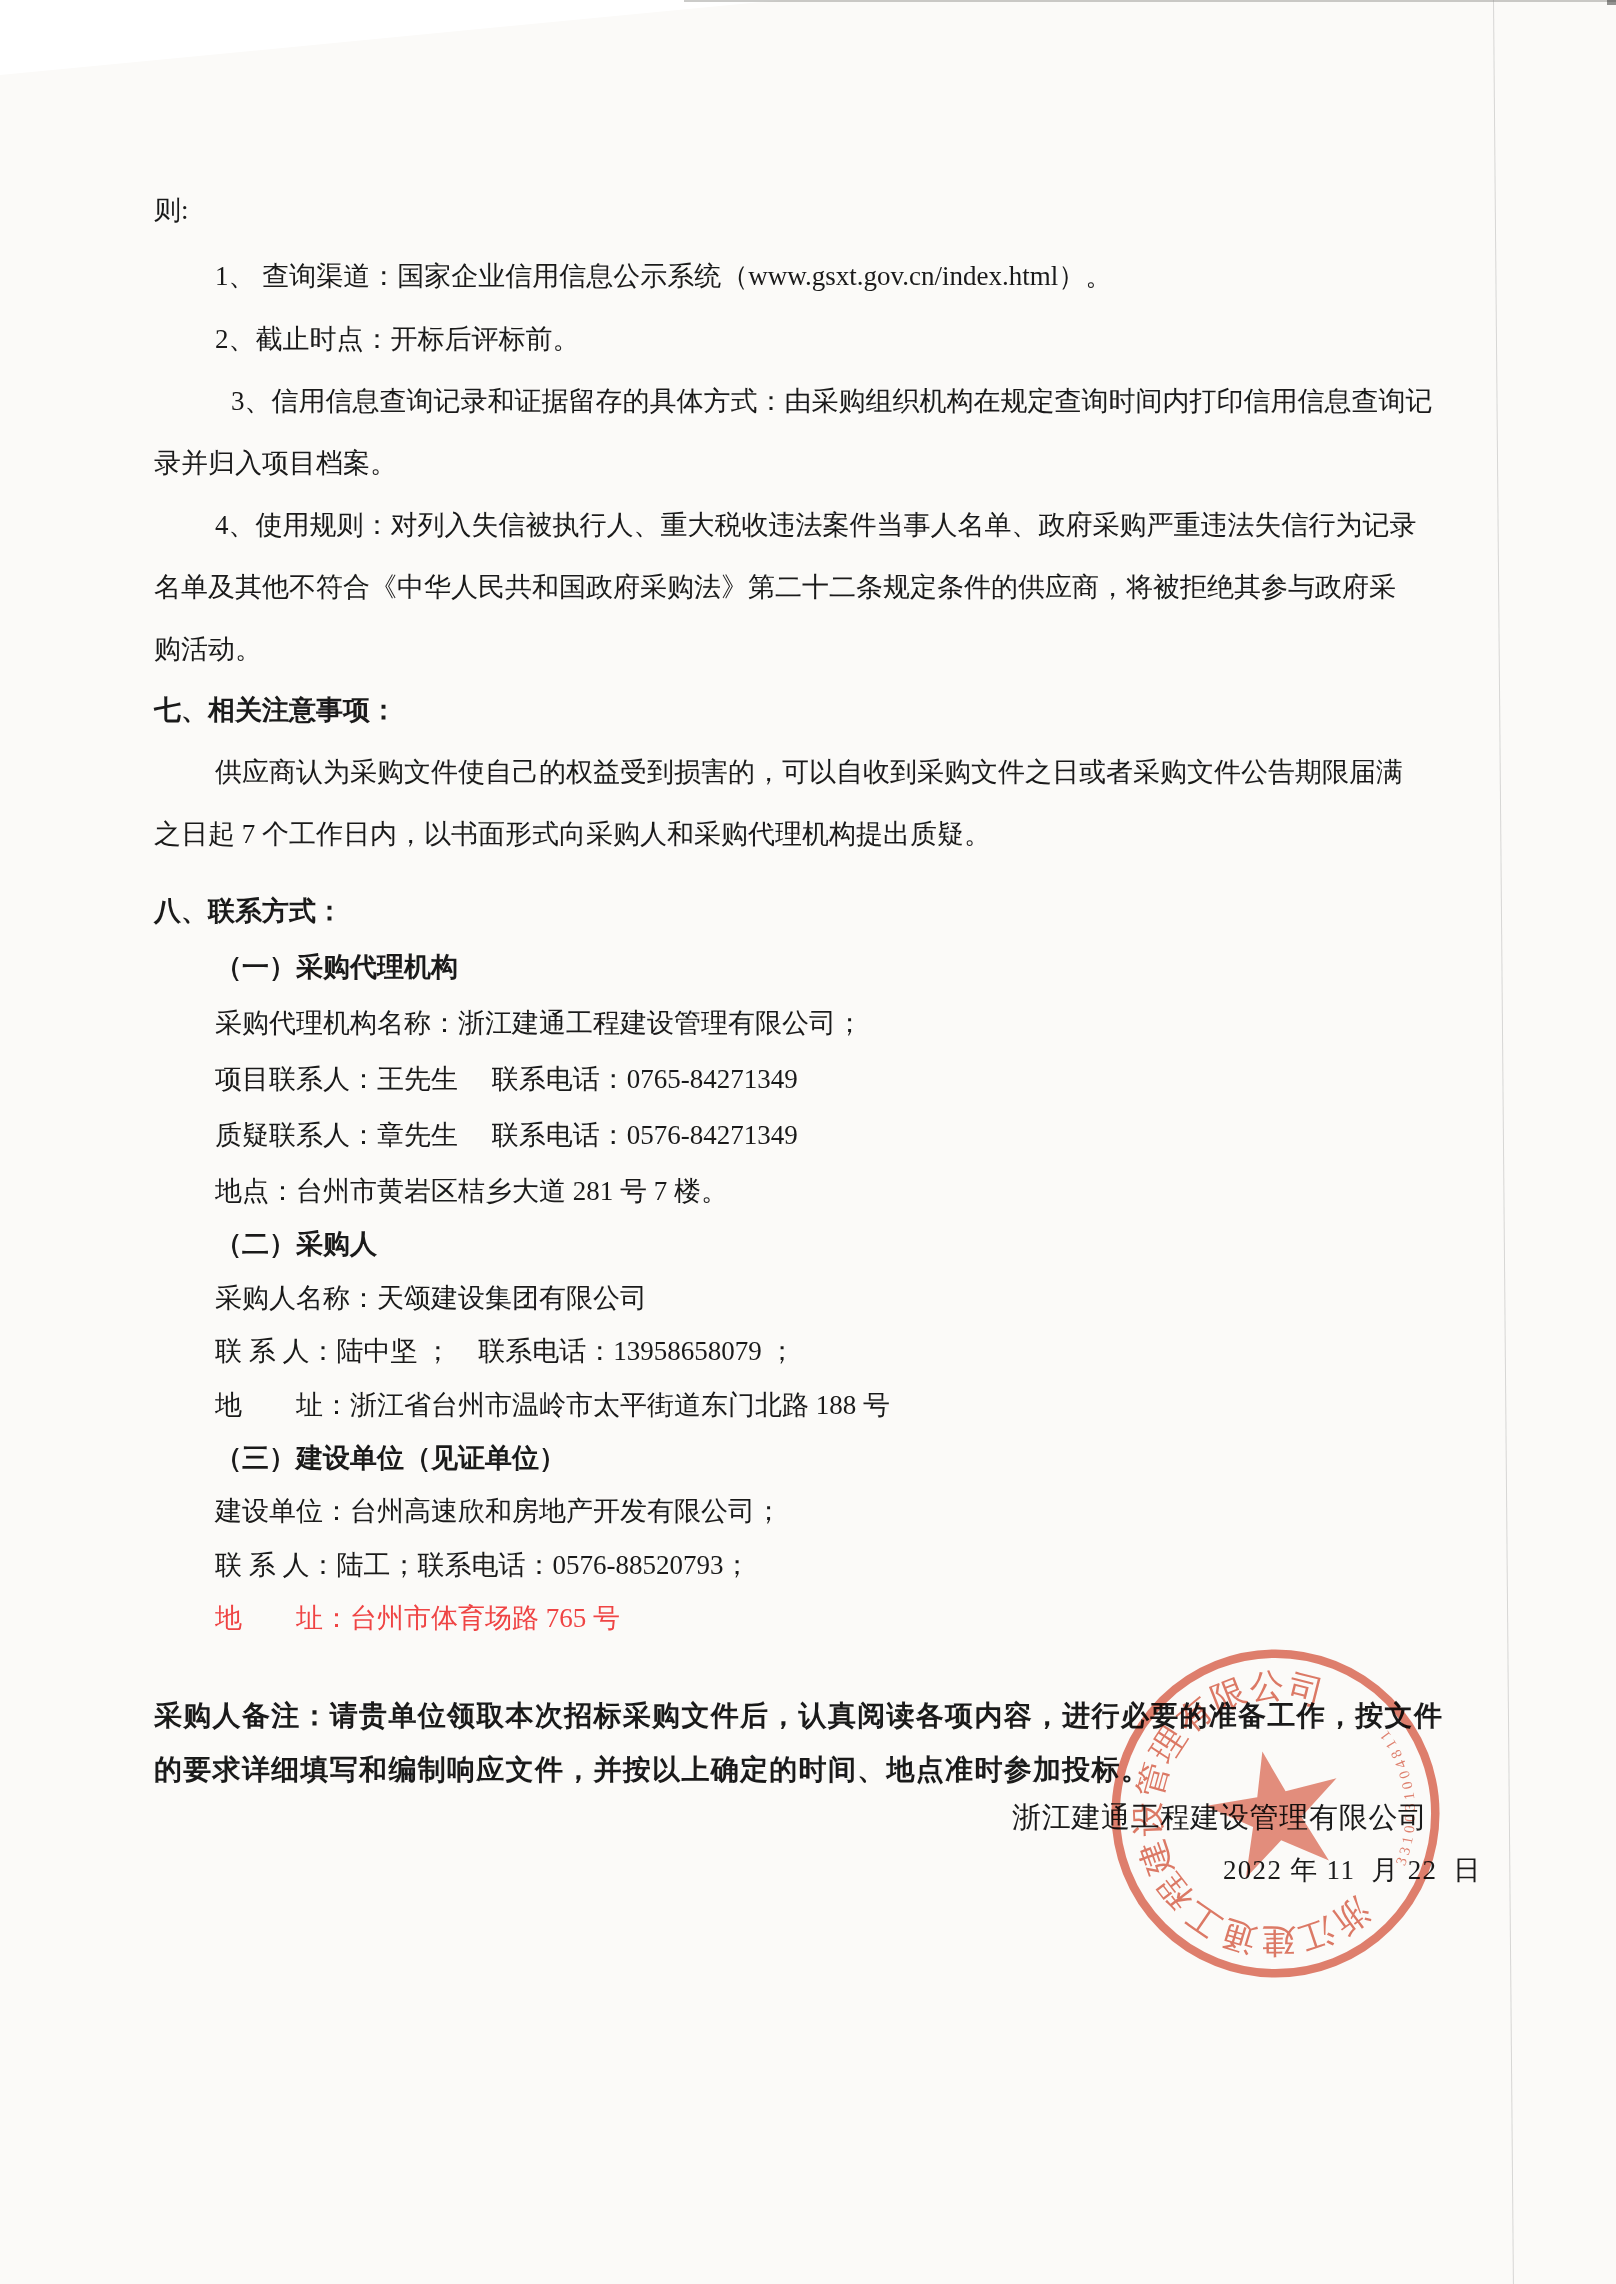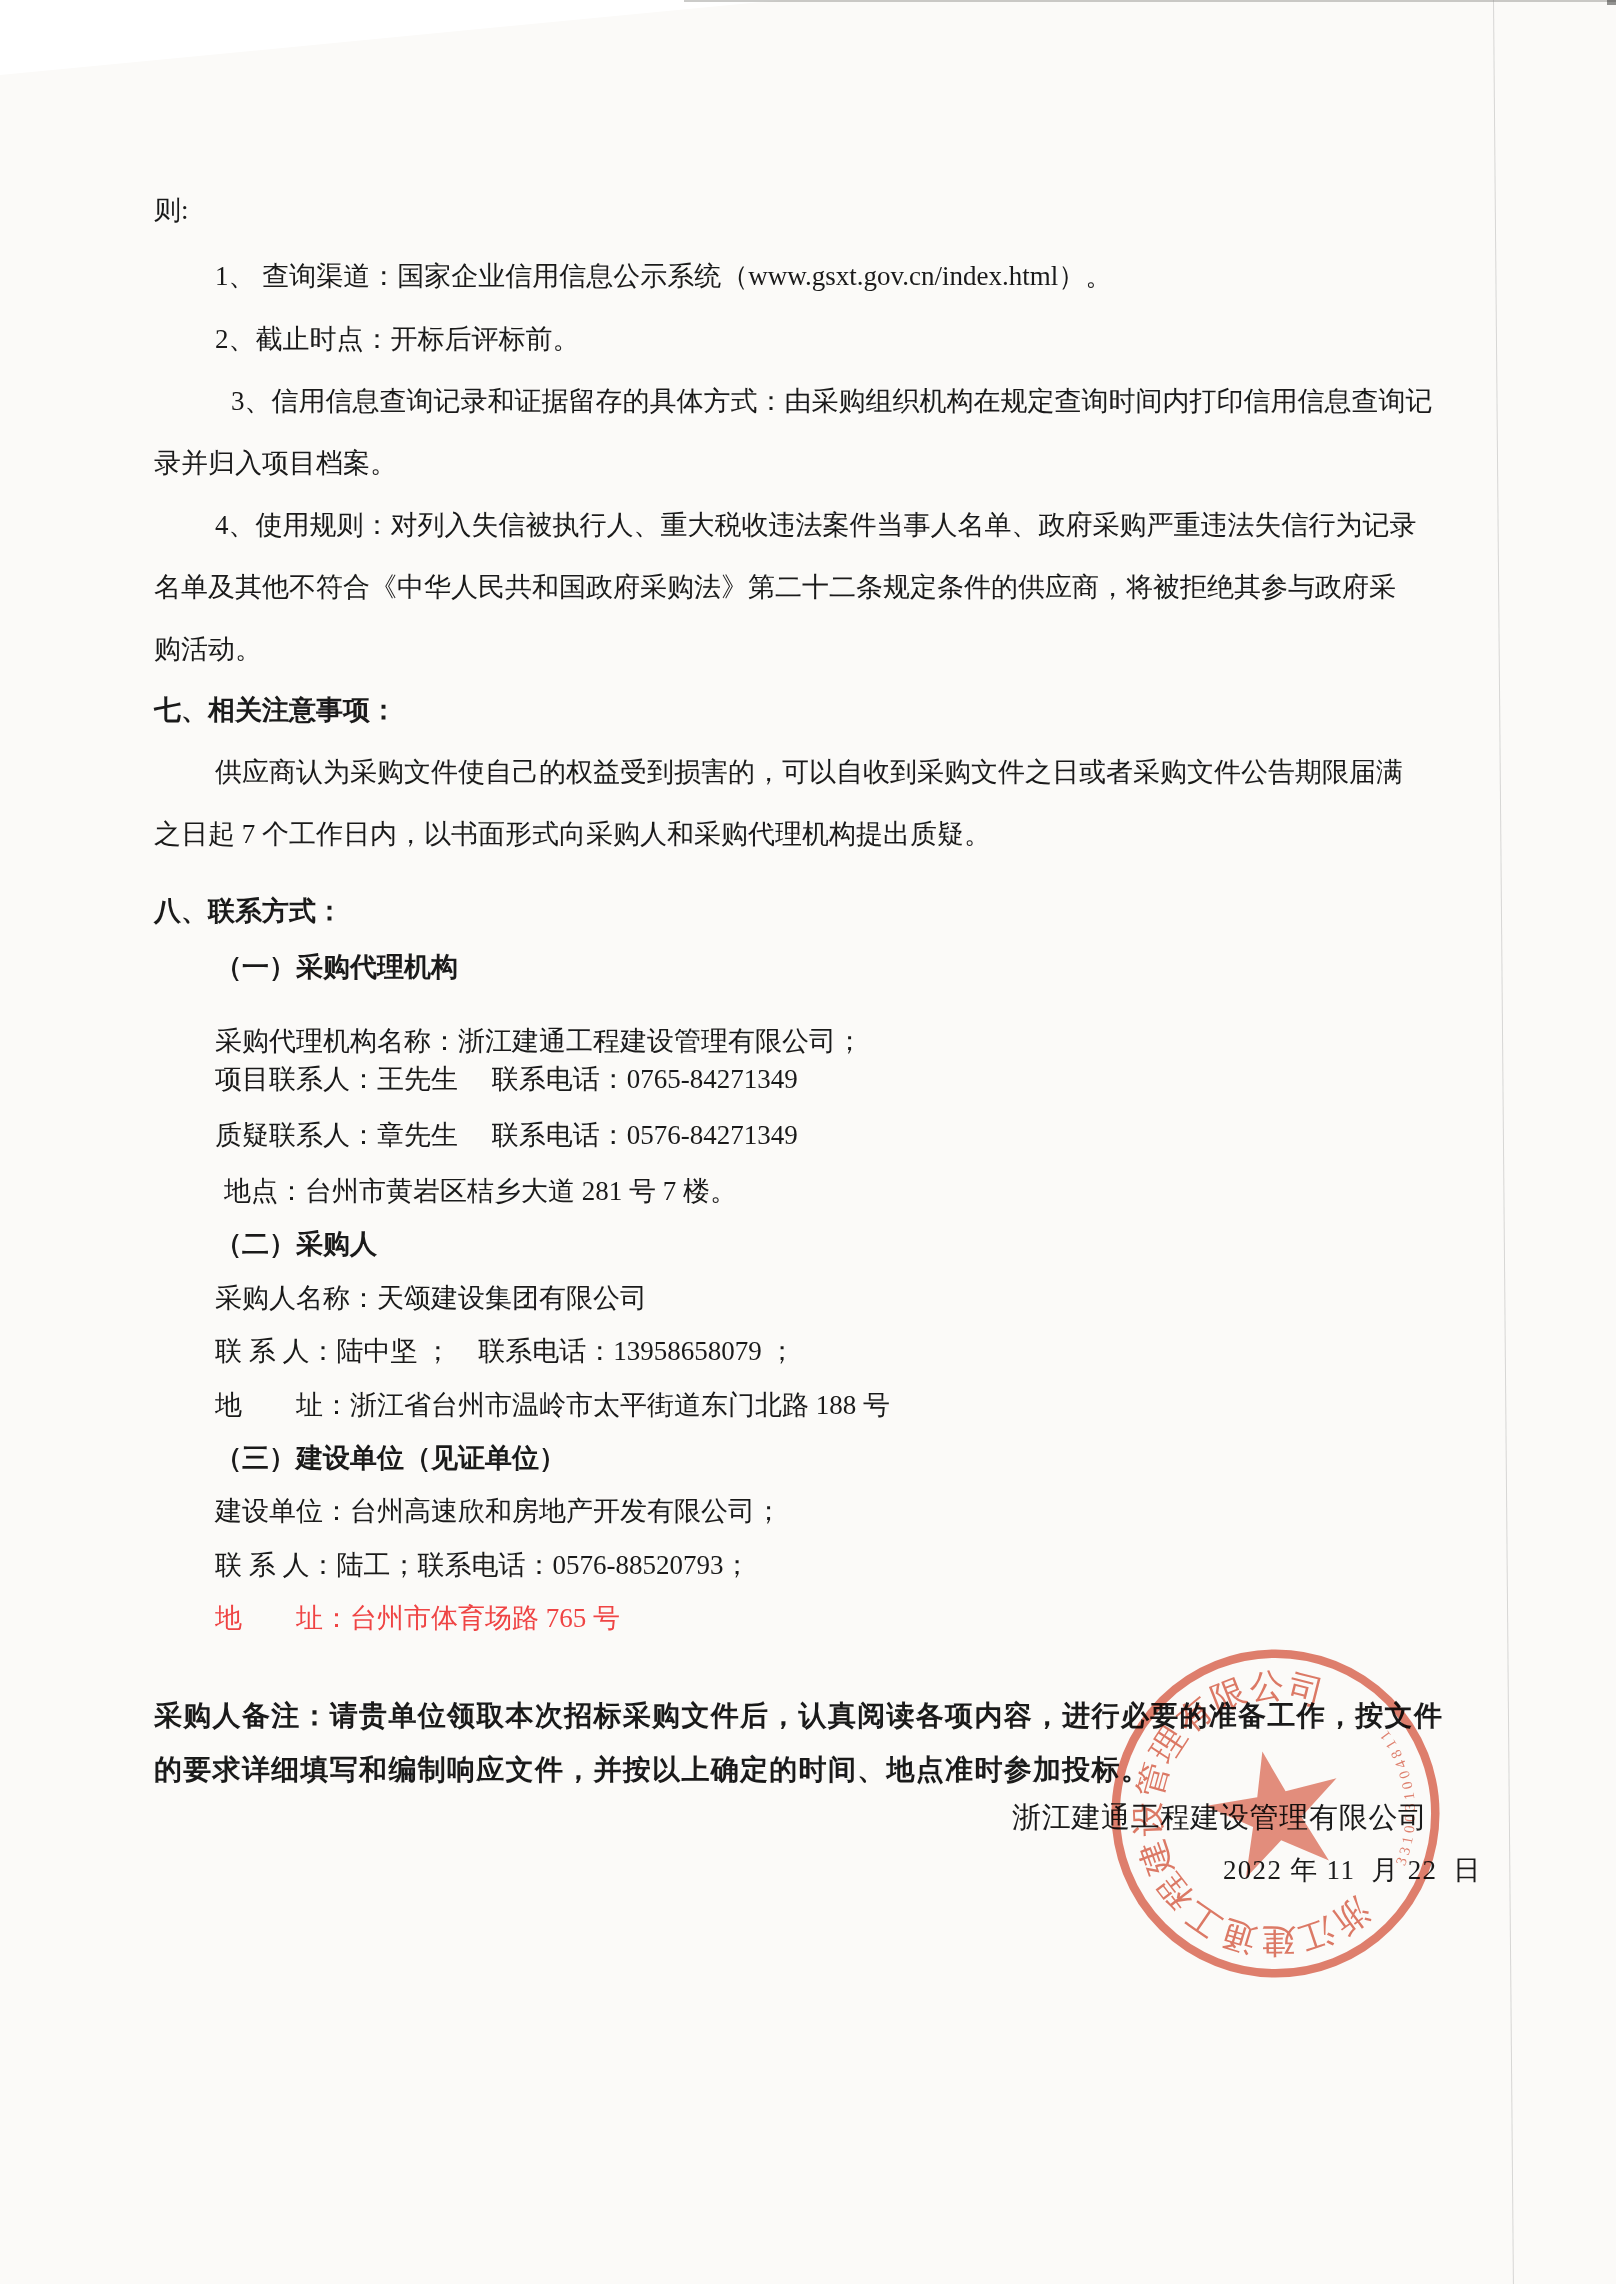--- a/index.html
+++ b/index.html
@@ -60,24 +60,24 @@
       <p class="line" style="left: 215px; top: 384px; color: rgb(26, 26, 26); margin-left: 16px;">3、信用信息查询记录和证据留存的具体方式：由采购组织机构在规定查询时间内打印信用信息查询记</p>
       <p class="line" style="left: 154px; top: 446px; color: rgb(26, 26, 26);">录并归入项目档案。</p>
       <p class="line" style="left: 215px; top: 508px; color: rgb(26, 26, 26);">4、使用规则：对列入失信被执行人、重大税收违法案件当事人名单、政府采购严重违法失信行为记录</p>
       <p class="line" style="left: 154px; top: 570px; color: rgb(26, 26, 26);">名单及其他不符合《中华人民共和国政府采购法》第二十二条规定条件的供应商，将被拒绝其参与政府采</p>
       <p class="line" style="left: 154px; top: 632px; color: rgb(26, 26, 26);">购活动。</p>
       <p class="line bold" style="left: 154px; top: 693px; color: rgb(26, 26, 26); text-align: right;">七、相关注意事项：</p>
       <p class="line" style="left: 215px; top: 755px; color: rgb(26, 26, 26);">供应商认为采购文件使自己的权益受到损害的，可以自收到采购文件之日或者采购文件公告期限届满</p>
       <p class="line" style="left: 154px; top: 817px; color: rgb(26, 26, 26);">之日起 7 个工作日内，以书面形式向采购人和采购代理机构提出质疑。</p>
       <p class="line bold" style="left: 154px; top: 894px; color: rgb(26, 26, 26);">八、联系方式：</p>
       <p class="line bold" style="left: 215px; top: 950px; color: rgb(26, 26, 26);">（一）采购代理机构</p>
-      <p class="line" style="left: 215px; top: 1006px; color: rgb(26, 26, 26); margin-top: 18px;">采购代理机构名称：浙江建通工程建设管理有限公司；</p>
+      <p class="line" style="left: 215px; top: 1006px; color: rgb(26, 26, 26);">采购代理机构名称：浙江建通工程建设管理有限公司；</p>
       <p class="line" style="left: 215px; top: 1062px; color: rgb(26, 26, 26);">项目联系人：王先生　 联系电话：0765-84271349</p>
       <p class="line" style="left: 215px; top: 1118px; color: rgb(26, 26, 26);">质疑联系人：章先生　 联系电话：0576-84271349</p>
-      <p class="line" style="left: 215px; top: 1174px; color: rgb(26, 26, 26); margin-left: 9px;">地点：台州市黄岩区桔乡大道 281 号 7 楼。</p>
+      <p class="line" style="left: 215px; top: 1174px; color: rgb(26, 26, 26);">地点：台州市黄岩区桔乡大道 281 号 7 楼。</p>
       <p class="line bold" style="left: 215px; top: 1227px; color: rgb(26, 26, 26);">（二）采购人</p>
       <p class="line" style="left: 215px; top: 1281px; color: rgb(26, 26, 26);">采购人名称：天颂建设集团有限公司</p>
       <p class="line" style="left: 215px; top: 1334px; color: rgb(26, 26, 26);">联 系 人：陆中坚 ；　联系电话：13958658079 ；</p>
       <p class="line" style="left: 215px; top: 1388px; color: rgb(26, 26, 26);">地　　址：浙江省台州市温岭市太平街道东门北路 188 号</p>
       <p class="line bold" style="left: 215px; top: 1441px; color: rgb(26, 26, 26);">（三）建设单位（见证单位）</p>
       <p class="line" style="left: 215px; top: 1494px; color: rgb(26, 26, 26);">建设单位：台州高速欣和房地产开发有限公司；</p>
       <p class="line" style="left: 215px; top: 1548px; color: rgb(26, 26, 26);">联 系 人：陆工；联系电话：0576-88520793；</p>
       <p class="line" style="left: 215px; top: 1601px; color: #ef4444; text-align: center;">地　　址：台州市体育场路 765 号</p>
       <p class="line bold" style="left: 154px; top: 1698px; font-size: 28px; letter-spacing: 1.3px; color: rgb(26, 26, 26);">采购人备注：请贵单位领取本次招标采购文件后，认真阅读各项内容，进行必要的准备工作，按文件</p>
       <p class="line bold" style="left: 154px; top: 1752px; font-size: 28px; letter-spacing: 1.3px; color: rgb(26, 26, 26);">的要求详细填写和编制响应文件，并按以上确定的时间、地点准时参加投标。</p>

